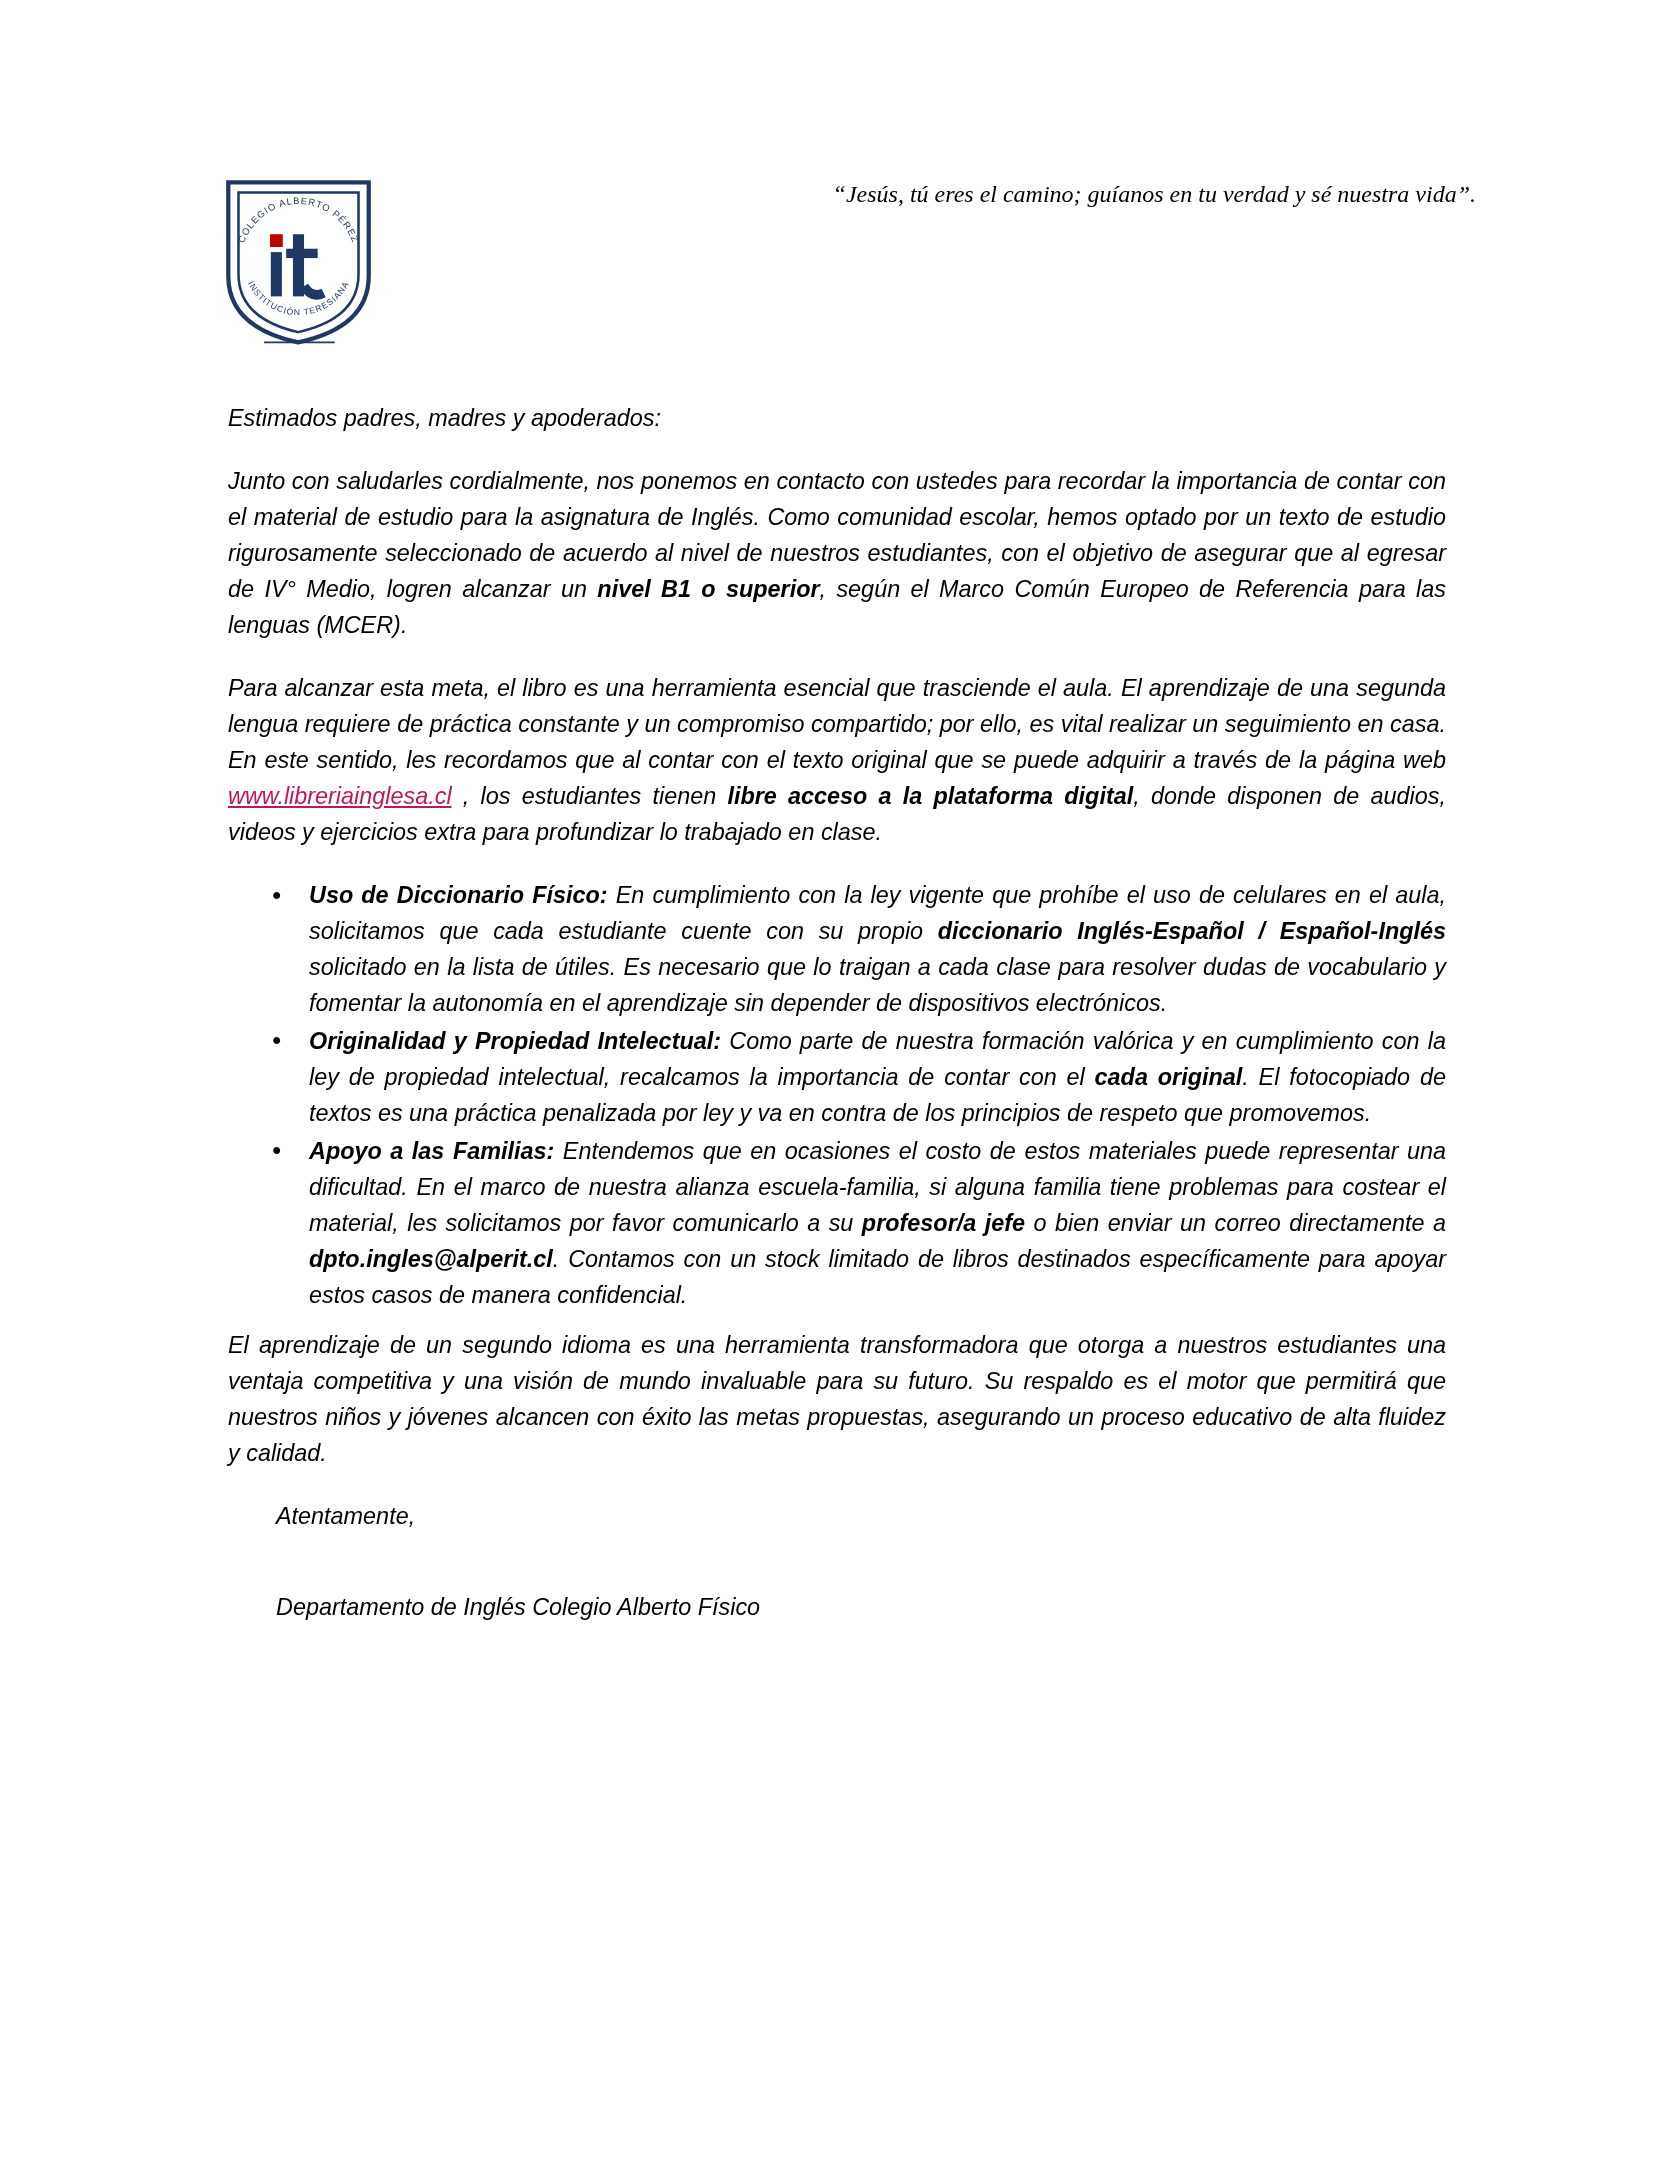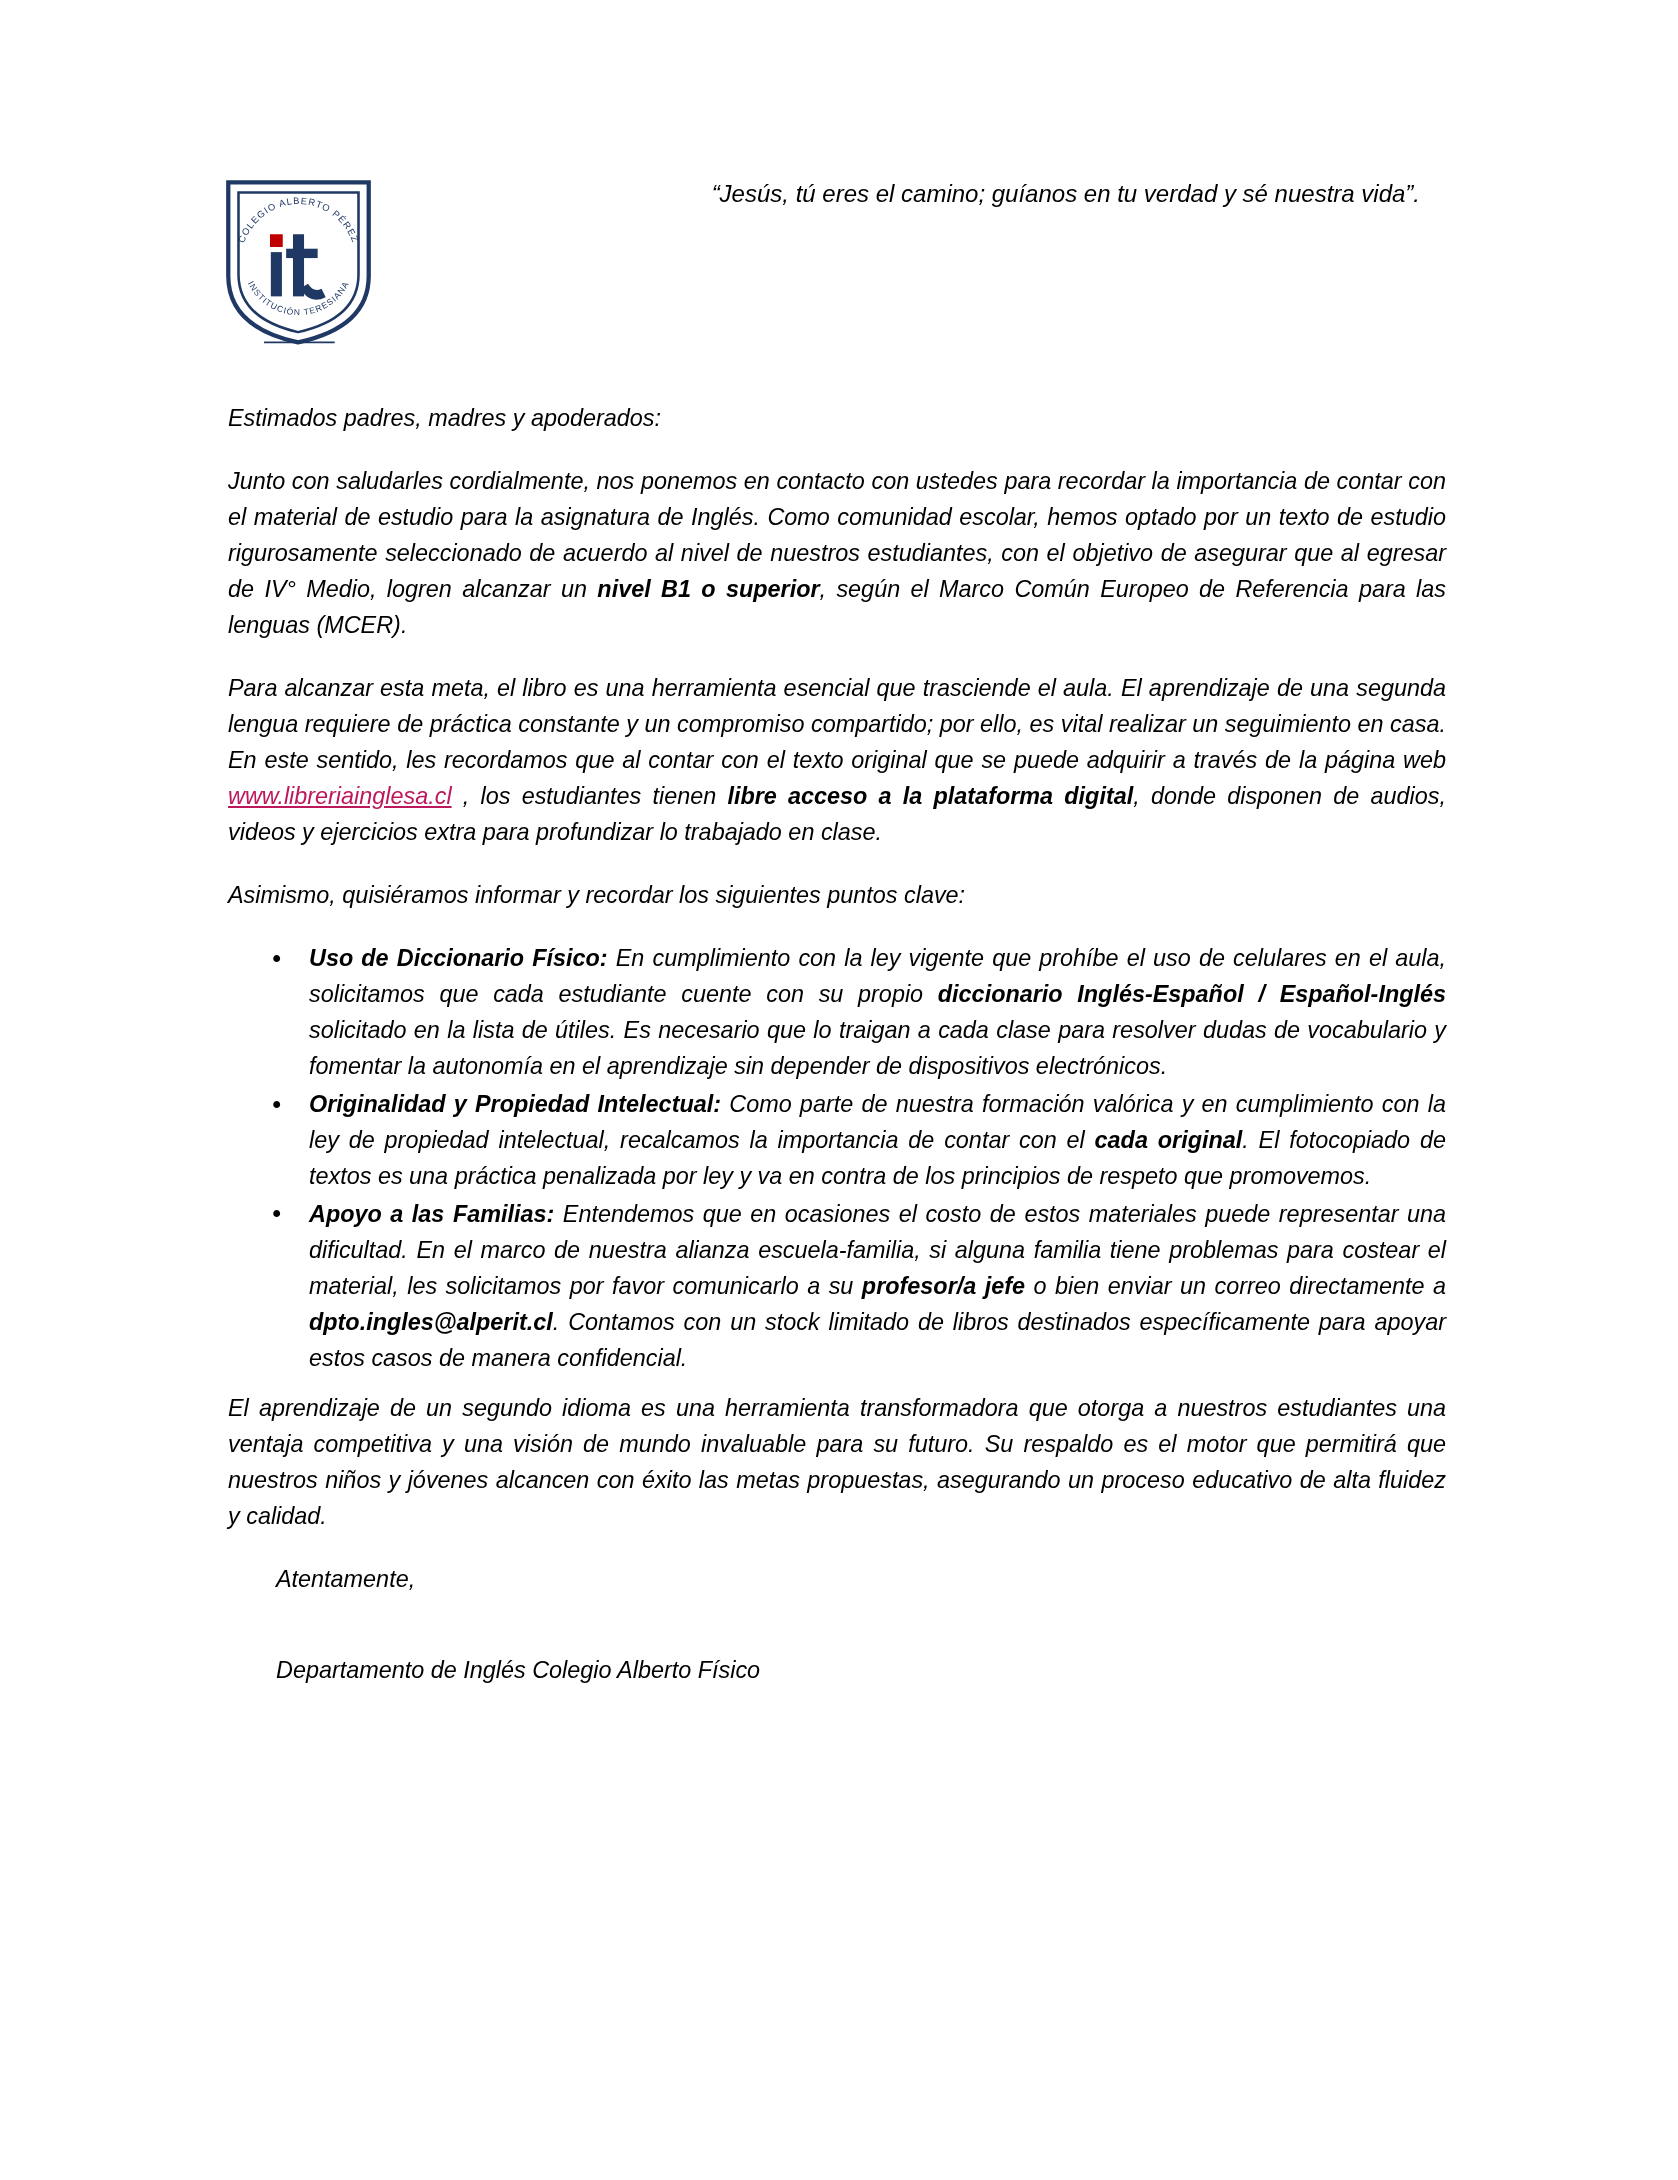--- a/index.html
+++ b/index.html
@@ -38,25 +38,25 @@
     width: 175px;
     height: 183px;
   }
   .crest-svg {
     display: block;
     width: 175px;
     height: 183px;
   }
   .motto {
     position: absolute;
-    left: 568px;
+    left: 624px;
     top: 8.5px;
     width: 852px;
     text-align: right;
-    font-family: Liberation Sans, sans-serif;
+    font-family: Liberation Serif, serif;
     font-style: italic;
     font-size: 24px;
     line-height: 1.5;
     color: #000;
   }
   .motto .lema {
     display: block;
     font-style: italic;
   }
 
@@ -151,21 +151,20 @@
   </div>
 
   <div class="content">
 
     <p class="nojust">Estimados padres, madres y apoderados:</p>
 
     <p><span>Junto con saludarles cordialmente, nos ponemos en contacto con ustedes para recordar la importancia de contar con el material de estudio para la asignatura de Inglés. Como comunidad escolar, hemos optado por un texto de estudio rigurosamente seleccionado de acuerdo al nivel de nuestros estudiantes, con el objetivo de asegurar que al egresar de IV° Medio, logren alcanzar un </span><b>nivel B1 o superior</b><span>, según el Marco Común Europeo de Referencia para las lenguas (MCER).</span></p>
 
     <p><span>Para alcanzar esta meta, el libro es una herramienta esencial que trasciende el aula. El aprendizaje de una segunda lengua requiere de práctica constante y un compromiso compartido; por ello, es vital realizar un seguimiento en casa. En este sentido, les recordamos que al contar con el texto original que se puede adquirir a través de la página web </span><a class="weblink" href="#">www.libreriainglesa.cl</a><span> , los estudiantes tienen </span><b>libre acceso a la plataforma digital</b><span>, donde disponen de audios, videos y ejercicios extra para profundizar lo trabajado en clase.</span></p>
 
-    <p class="nojust">Asimismo, quisiéramos informar y recordar los siguientes puntos clave:</p>
 
     <ul class="bullets">
       <li><b>Uso de Diccionario Físico:</b><span> En cumplimiento con la ley vigente que prohíbe el uso de celulares en el aula, solicitamos que cada estudiante cuente con su propio </span><b>diccionario Inglés-Español / Español-Inglés</b><span> solicitado en la lista de útiles. Es necesario que lo traigan a cada clase para resolver dudas de vocabulario y fomentar la autonomía en el aprendizaje sin depender de dispositivos electrónicos.</span></li>
       <li><b>Originalidad y Propiedad Intelectual:</b><span> Como parte de nuestra formación valórica y en cumplimiento con la ley de propiedad intelectual, recalcamos la importancia de contar con el </span><b>cada original</b><span>. El fotocopiado de textos es una práctica penalizada por ley y va en contra de los principios de respeto que promovemos.</span></li>
       <li><b>Apoyo a las Familias:</b><span> Entendemos que en ocasiones el costo de estos materiales puede representar una dificultad. En el marco de nuestra alianza escuela-familia, si alguna familia tiene problemas para costear el material, les solicitamos por favor comunicarlo a su </span><b>profesor/a jefe</b><span> o bien enviar un correo directamente a </span><b>dpto.ingles@alperit.cl</b><span>. Contamos con un stock limitado de libros destinados específicamente para apoyar estos casos de manera confidencial.</span></li>
     </ul>
 
     <p>El aprendizaje de un segundo idioma es una herramienta transformadora que otorga a nuestros estudiantes una ventaja competitiva y una visión de mundo invaluable para su futuro. Su respaldo es el motor que permitirá que nuestros niños y jóvenes alcancen con éxito las metas propuestas, asegurando un proceso educativo de alta fluidez y calidad.</p>
 
     <div class="sign-block">

